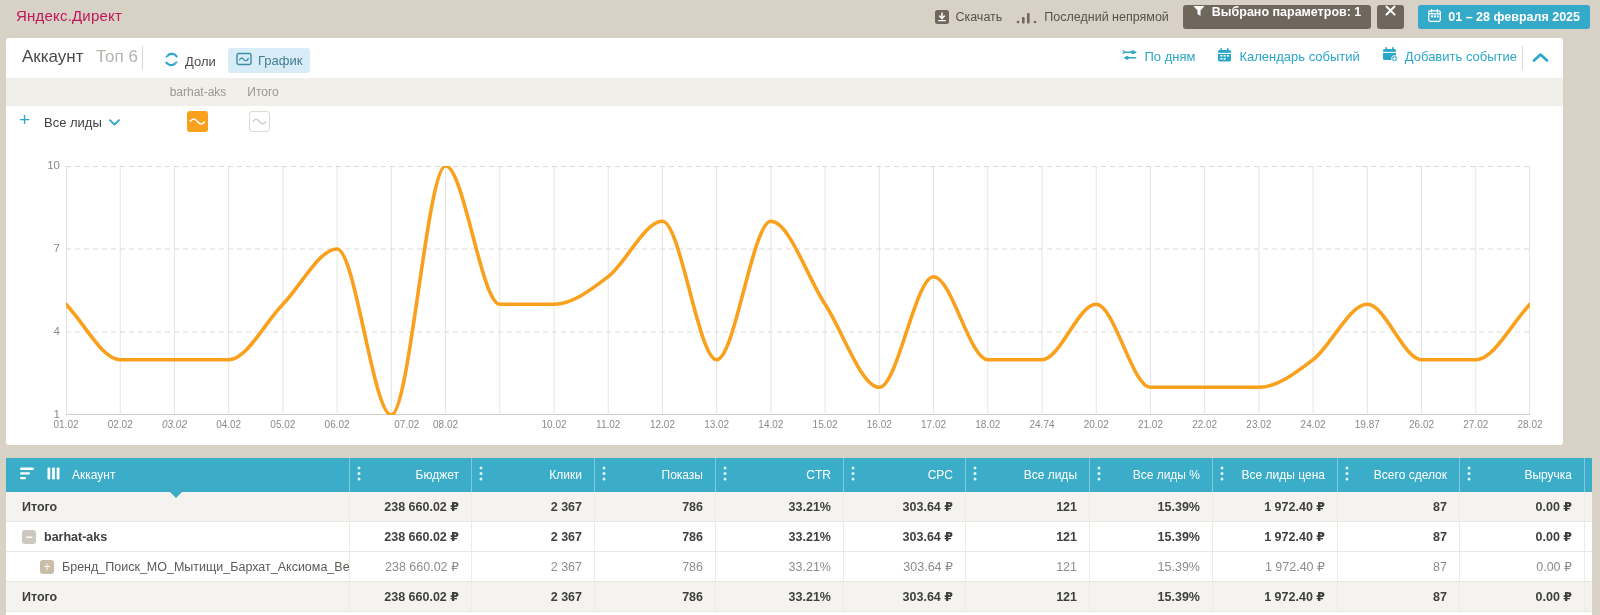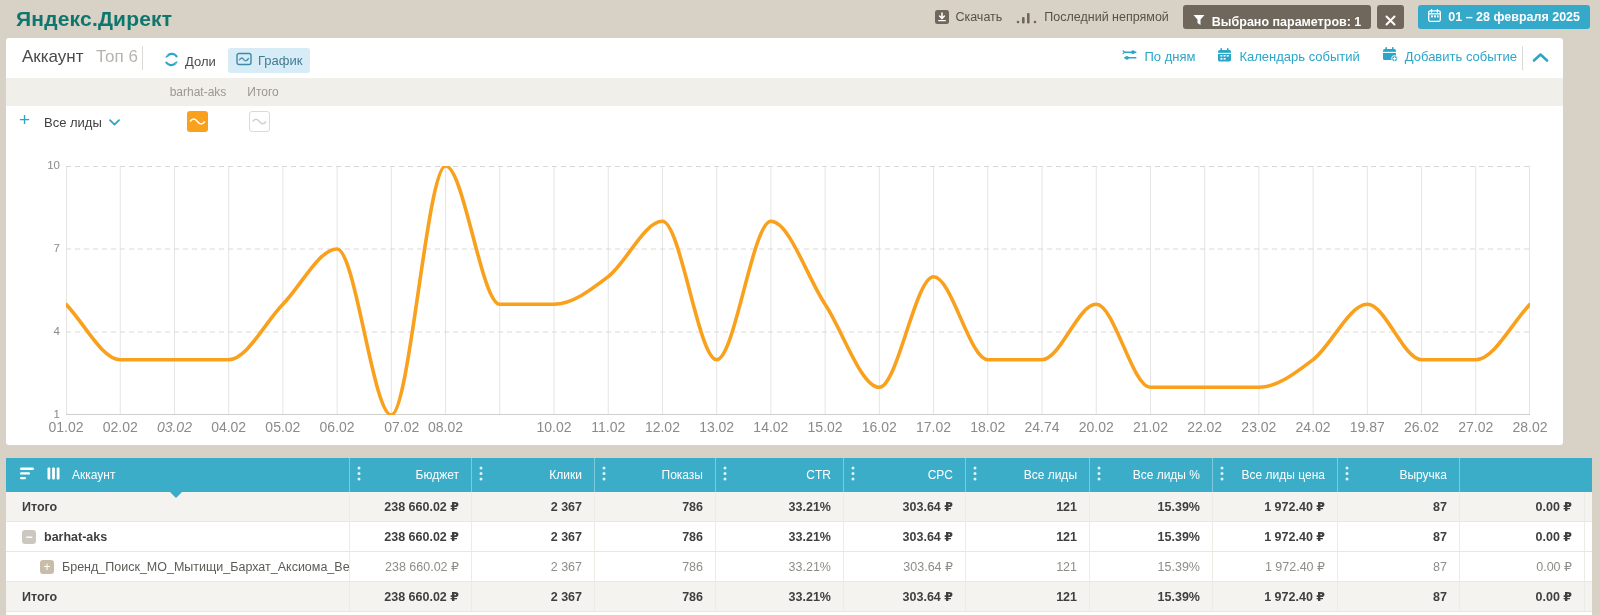--- a/index.html
+++ b/index.html
@@ -5,25 +5,25 @@
   * { margin:0; padding:0; box-sizing:border-box; }
   html,body { width:1600px; height:615px; overflow:hidden; }
   body {
     background:#d8d1c5;
     font-family:"Liberation Sans","DejaVu Sans",sans-serif;
     color:#3f3f3f;
     position:relative;
   }
   
   .topbar { position:absolute; left:0; top:0; width:1600px; height:38px; }
-  .page-title { position:absolute; left:16px; top:7px; font-size:21px; font-weight:700; color:#0f766e; letter-spacing:.2px; }
+  .page-title { position:absolute; left:16px; top:7px; font-size:15px; font-weight:400; color:#be185d; letter-spacing:.2px; }
   .topbar-right { position:absolute; right:10px; top:4px; height:26px; display:flex; align-items:center; gap:14px;margin-left:37px; }
   .tb-link { display:flex; align-items:center; gap:6px; font-size:12.5px; color:#575248; cursor:pointer; }
   .tb-link svg { display:block; }
-  .params-btn, .close-btn { background:#6f675c; color:#fff; border:none; border-radius:3px; height:24px; display:flex; align-items:flex-end; gap:7px; font-size:12.5px; font-weight:700; padding:0 10px; cursor:pointer; font-family:inherit; }
+  .params-btn, .close-btn { background:#6f675c; color:#fff; border:none; border-radius:3px; height:24px; display:flex; align-items:flex-start; gap:7px; font-size:12.5px; font-weight:700; padding:0 10px; cursor:pointer; font-family:inherit; }
   .close-btn { padding:0 8px; margin-left:-8px; }
   .date-btn { background:#35a9c9; color:#fff; border:none; border-radius:3px; height:24px; display:flex; align-items:center; gap:7px; font-size:12.5px; font-weight:700; padding:0 10px; cursor:pointer; font-family:inherit; }
   
   .panel { position:absolute; left:6px; top:38px; width:1557px; height:407px; background:#ffffff; border-radius:3px; }
   .panel-head { position:absolute; left:0; top:0; width:100%; height:40px; }
   .p-title { position:absolute; left:16px; top:9px; font-size:17px; color:#4a4a4a; }
   .p-sub { position:absolute; left:90px; top:9px; font-size:17px; color:#b7b4ae; }
   .v-div { position:absolute; width:1px; background:#dcd9d4; }
   .tog { position:absolute; top:10px; display:flex; align-items:center; gap:6px; font-size:13px; color:#4a4a4a; cursor:pointer; padding:4px 8px; border-radius:3px; }
   .tog.sel { background:#d7ecf6; color:#417c93; }
@@ -36,21 +36,21 @@
   .plus { position:absolute; left:13px; top:3px; font-size:19px; color:#2ba6c9; cursor:pointer; }
   .metric { position:absolute; left:38px; top:9px; font-size:13px; color:#3f3f3f; display:flex; gap:7px; align-items:center; cursor:pointer; }
   .swatch { position:absolute; top:5px; width:21px; height:21px; border-radius:3px; cursor:pointer; }
   .swatch svg { display:block; }
   .sw-on { background:#f9a01d; }
   .sw-off { background:#fff; border:1px solid #dcdad5; }
   
   .ylab { position:absolute; width:38px; text-align:right; font-size:11.5px; color:#8a8a8a; }
   .plot { position:absolute; left:60px; top:128px; width:1464px; height:249px; }
   .xlabels { position:absolute; left:60px; top:381px; width:1464px; height:16px; }
-  .xlab { position:absolute; width:56px; text-align:center; font-size:14px; color:#8a8a8a; }
+  .xlab { position:absolute; width:56px; text-align:center; font-size:10px; color:#8a8a8a; }
   
   .tablewrap { position:absolute; left:6px; top:458px; width:1586px; height:157px; background:#fff; }
   .grid-row { display:grid; grid-template-columns:343px 122px 123px 121px 128px 122px 124px 123px 125px 122px 125px 8px; }
   .thead { height:34px; background:#3badc9; color:#fff; }
   .hcell { display:flex; align-items:center; justify-content:flex-end; padding:0 12px 0 6px; font-size:12px; border-left:1px solid rgba(255,255,255,.35); position:relative; cursor:pointer; }
   .hcell .dots { position:absolute; left:7px; top:50%; transform:translateY(-50%); }
   .hcell.first { justify-content:flex-start; border-left:none; gap:12px; padding-left:14px; }
   .trow { height:30px; border-bottom:1px solid #e9e7e2; background:#fff; font-size:12.5px; }
   .trow.total { background:#f5f3ef; }
   .cell { display:flex; align-items:center; justify-content:flex-end; padding:0 12px; border-left:1px solid #edebe6; color:#3f3f3f; overflow:hidden; white-space:nowrap; }
@@ -353,20 +353,28 @@
             <circle cx="2" cy="13" r="1.5" fill="rgba(255,255,255,.85)"></circle>
           </svg></span>
         <span>Все лиды цена</span>
       </div>
       <div class="hcell">
         <span class="dots"><svg width="4" height="15" viewBox="0 0 4 15">
             <circle cx="2" cy="2" r="1.5" fill="rgba(255,255,255,.85)"></circle>
             <circle cx="2" cy="7.5" r="1.5" fill="rgba(255,255,255,.85)"></circle>
             <circle cx="2" cy="13" r="1.5" fill="rgba(255,255,255,.85)"></circle>
           </svg></span>
+        <span>Всего сделок</span>
+      </div>
+      <div class="hcell">
+        <span class="dots"><svg width="4" height="15" viewBox="0 0 4 15">
+            <circle cx="2" cy="2" r="1.5" fill="rgba(255,255,255,.85)"></circle>
+            <circle cx="2" cy="7.5" r="1.5" fill="rgba(255,255,255,.85)"></circle>
+            <circle cx="2" cy="13" r="1.5" fill="rgba(255,255,255,.85)"></circle>
+          </svg></span>
         <span>Выручка</span>
       </div>
       <div class="hcell"></div>
     </div>
   <div class="sort-caret"></div>
   <div id="tbody">
       <div class="trow grid-row total">
         <div class="cell name">
           <span>Итого</span>
         </div>

